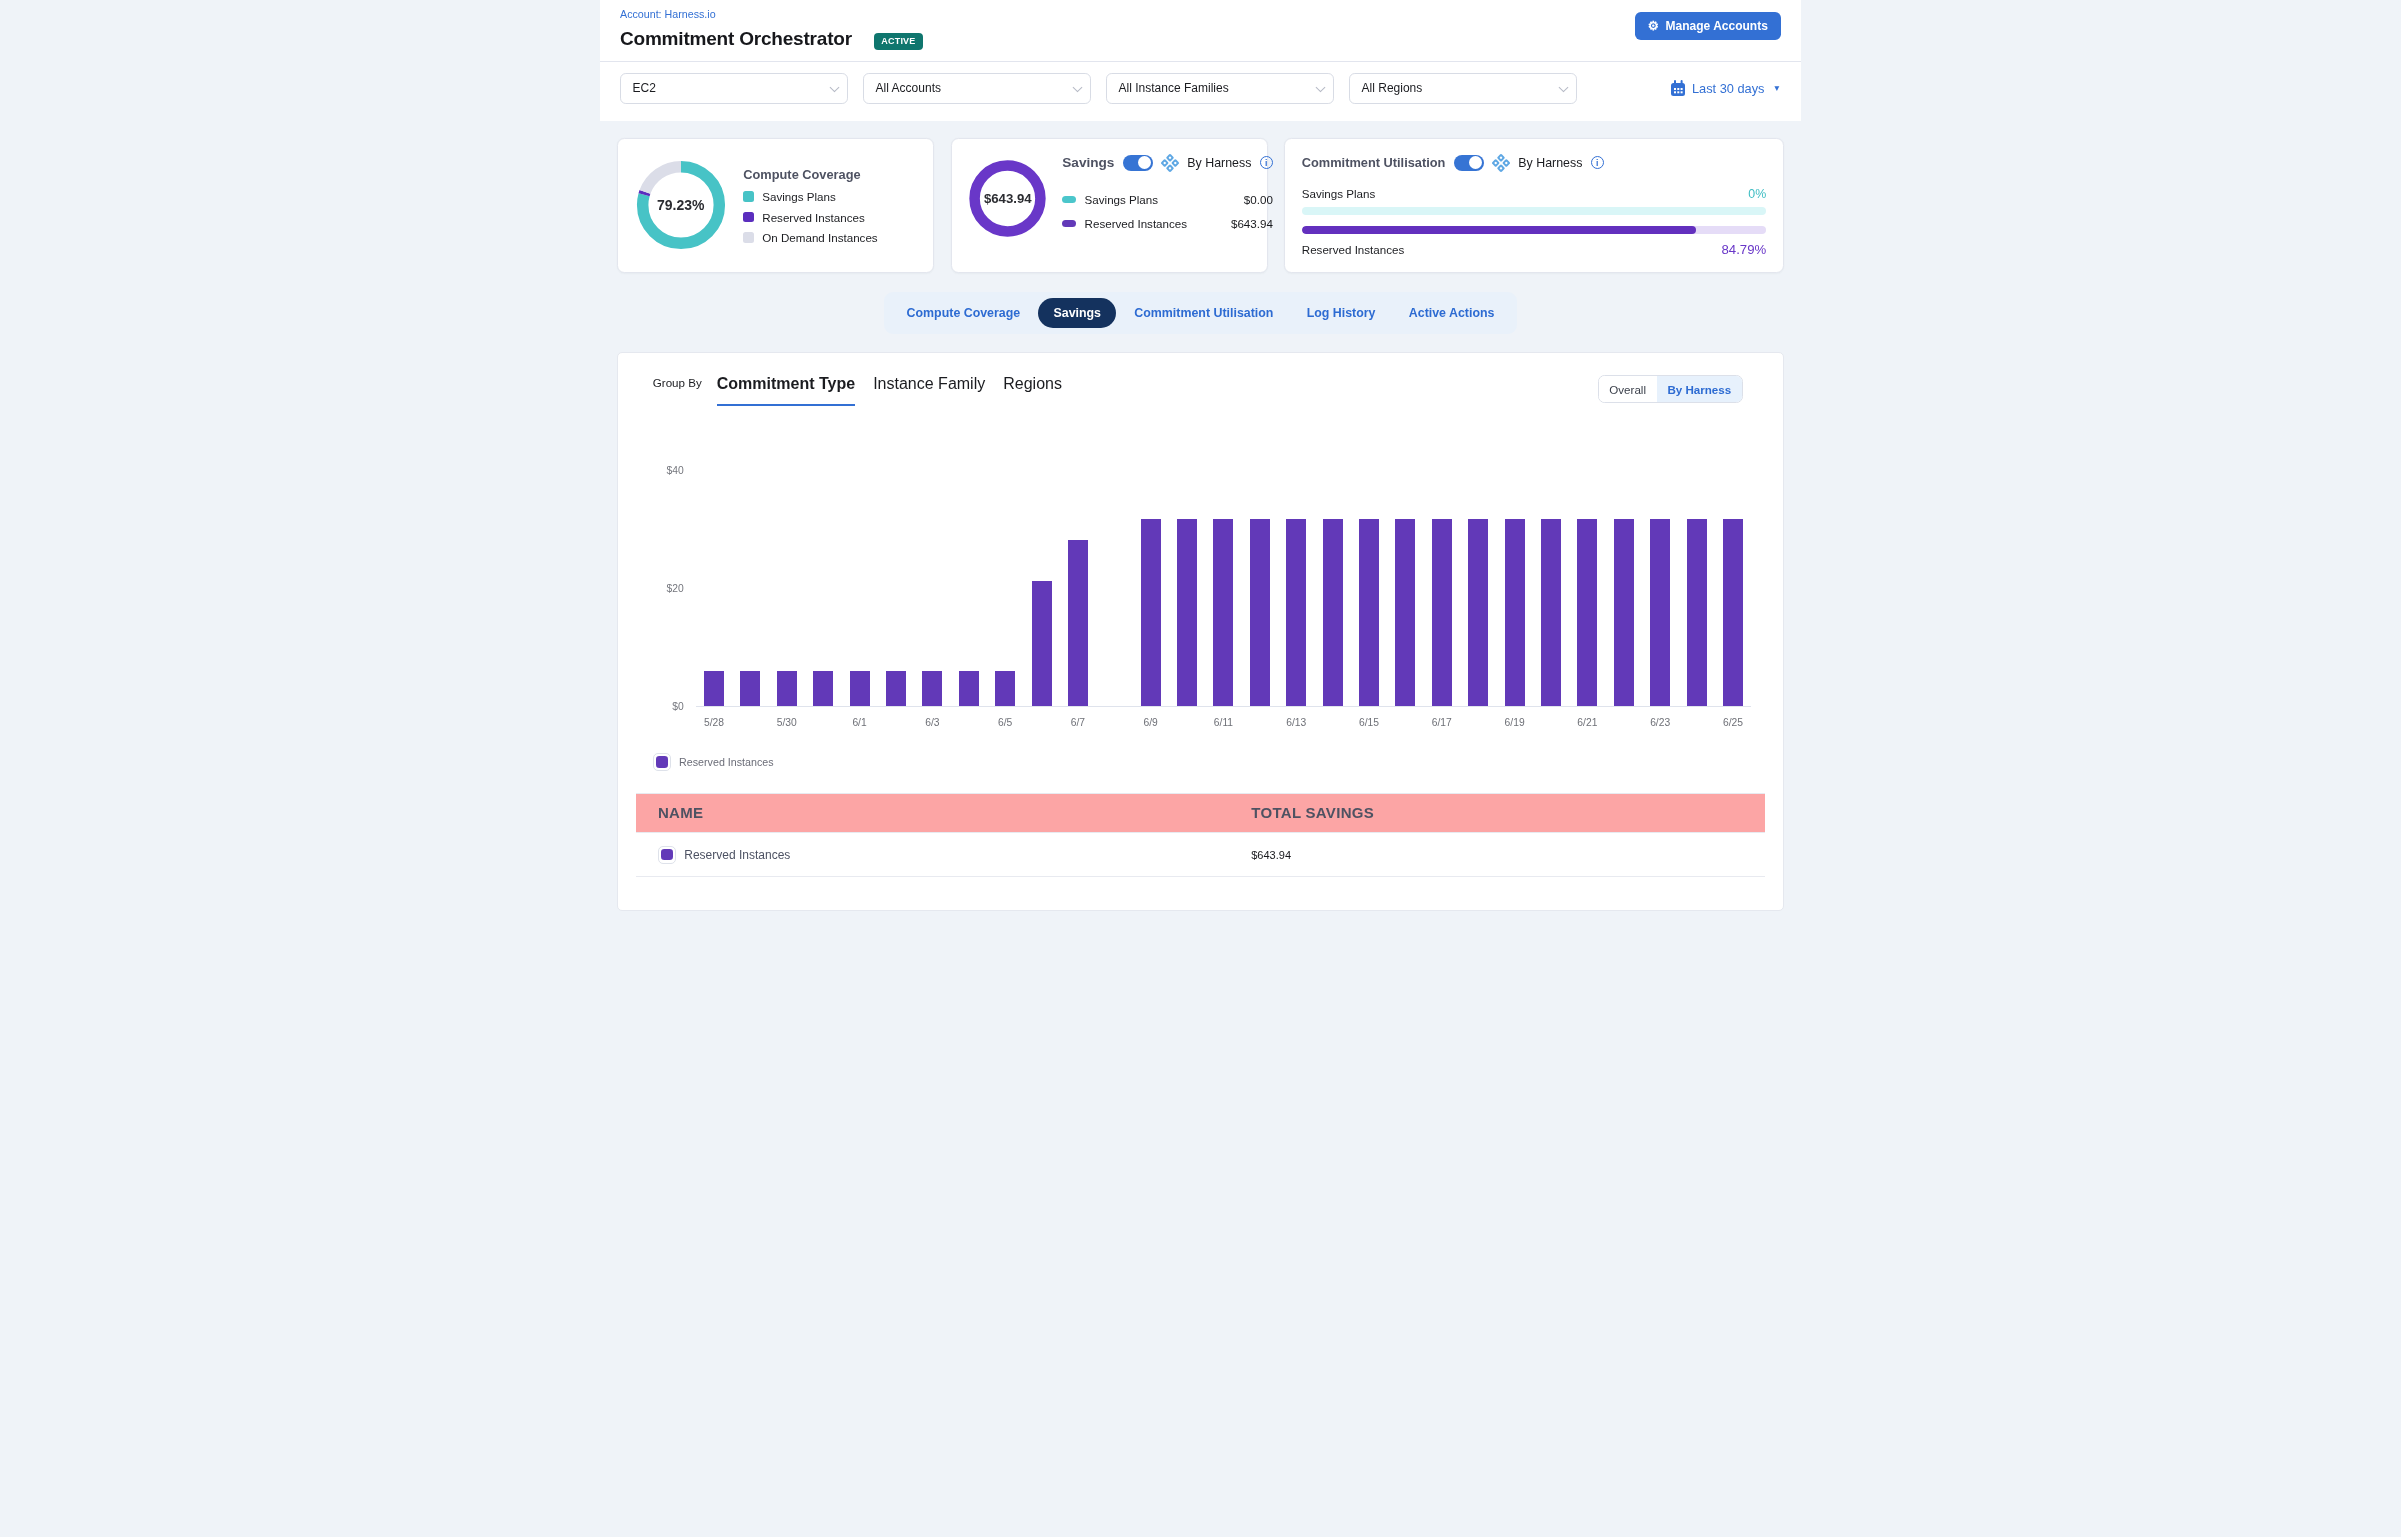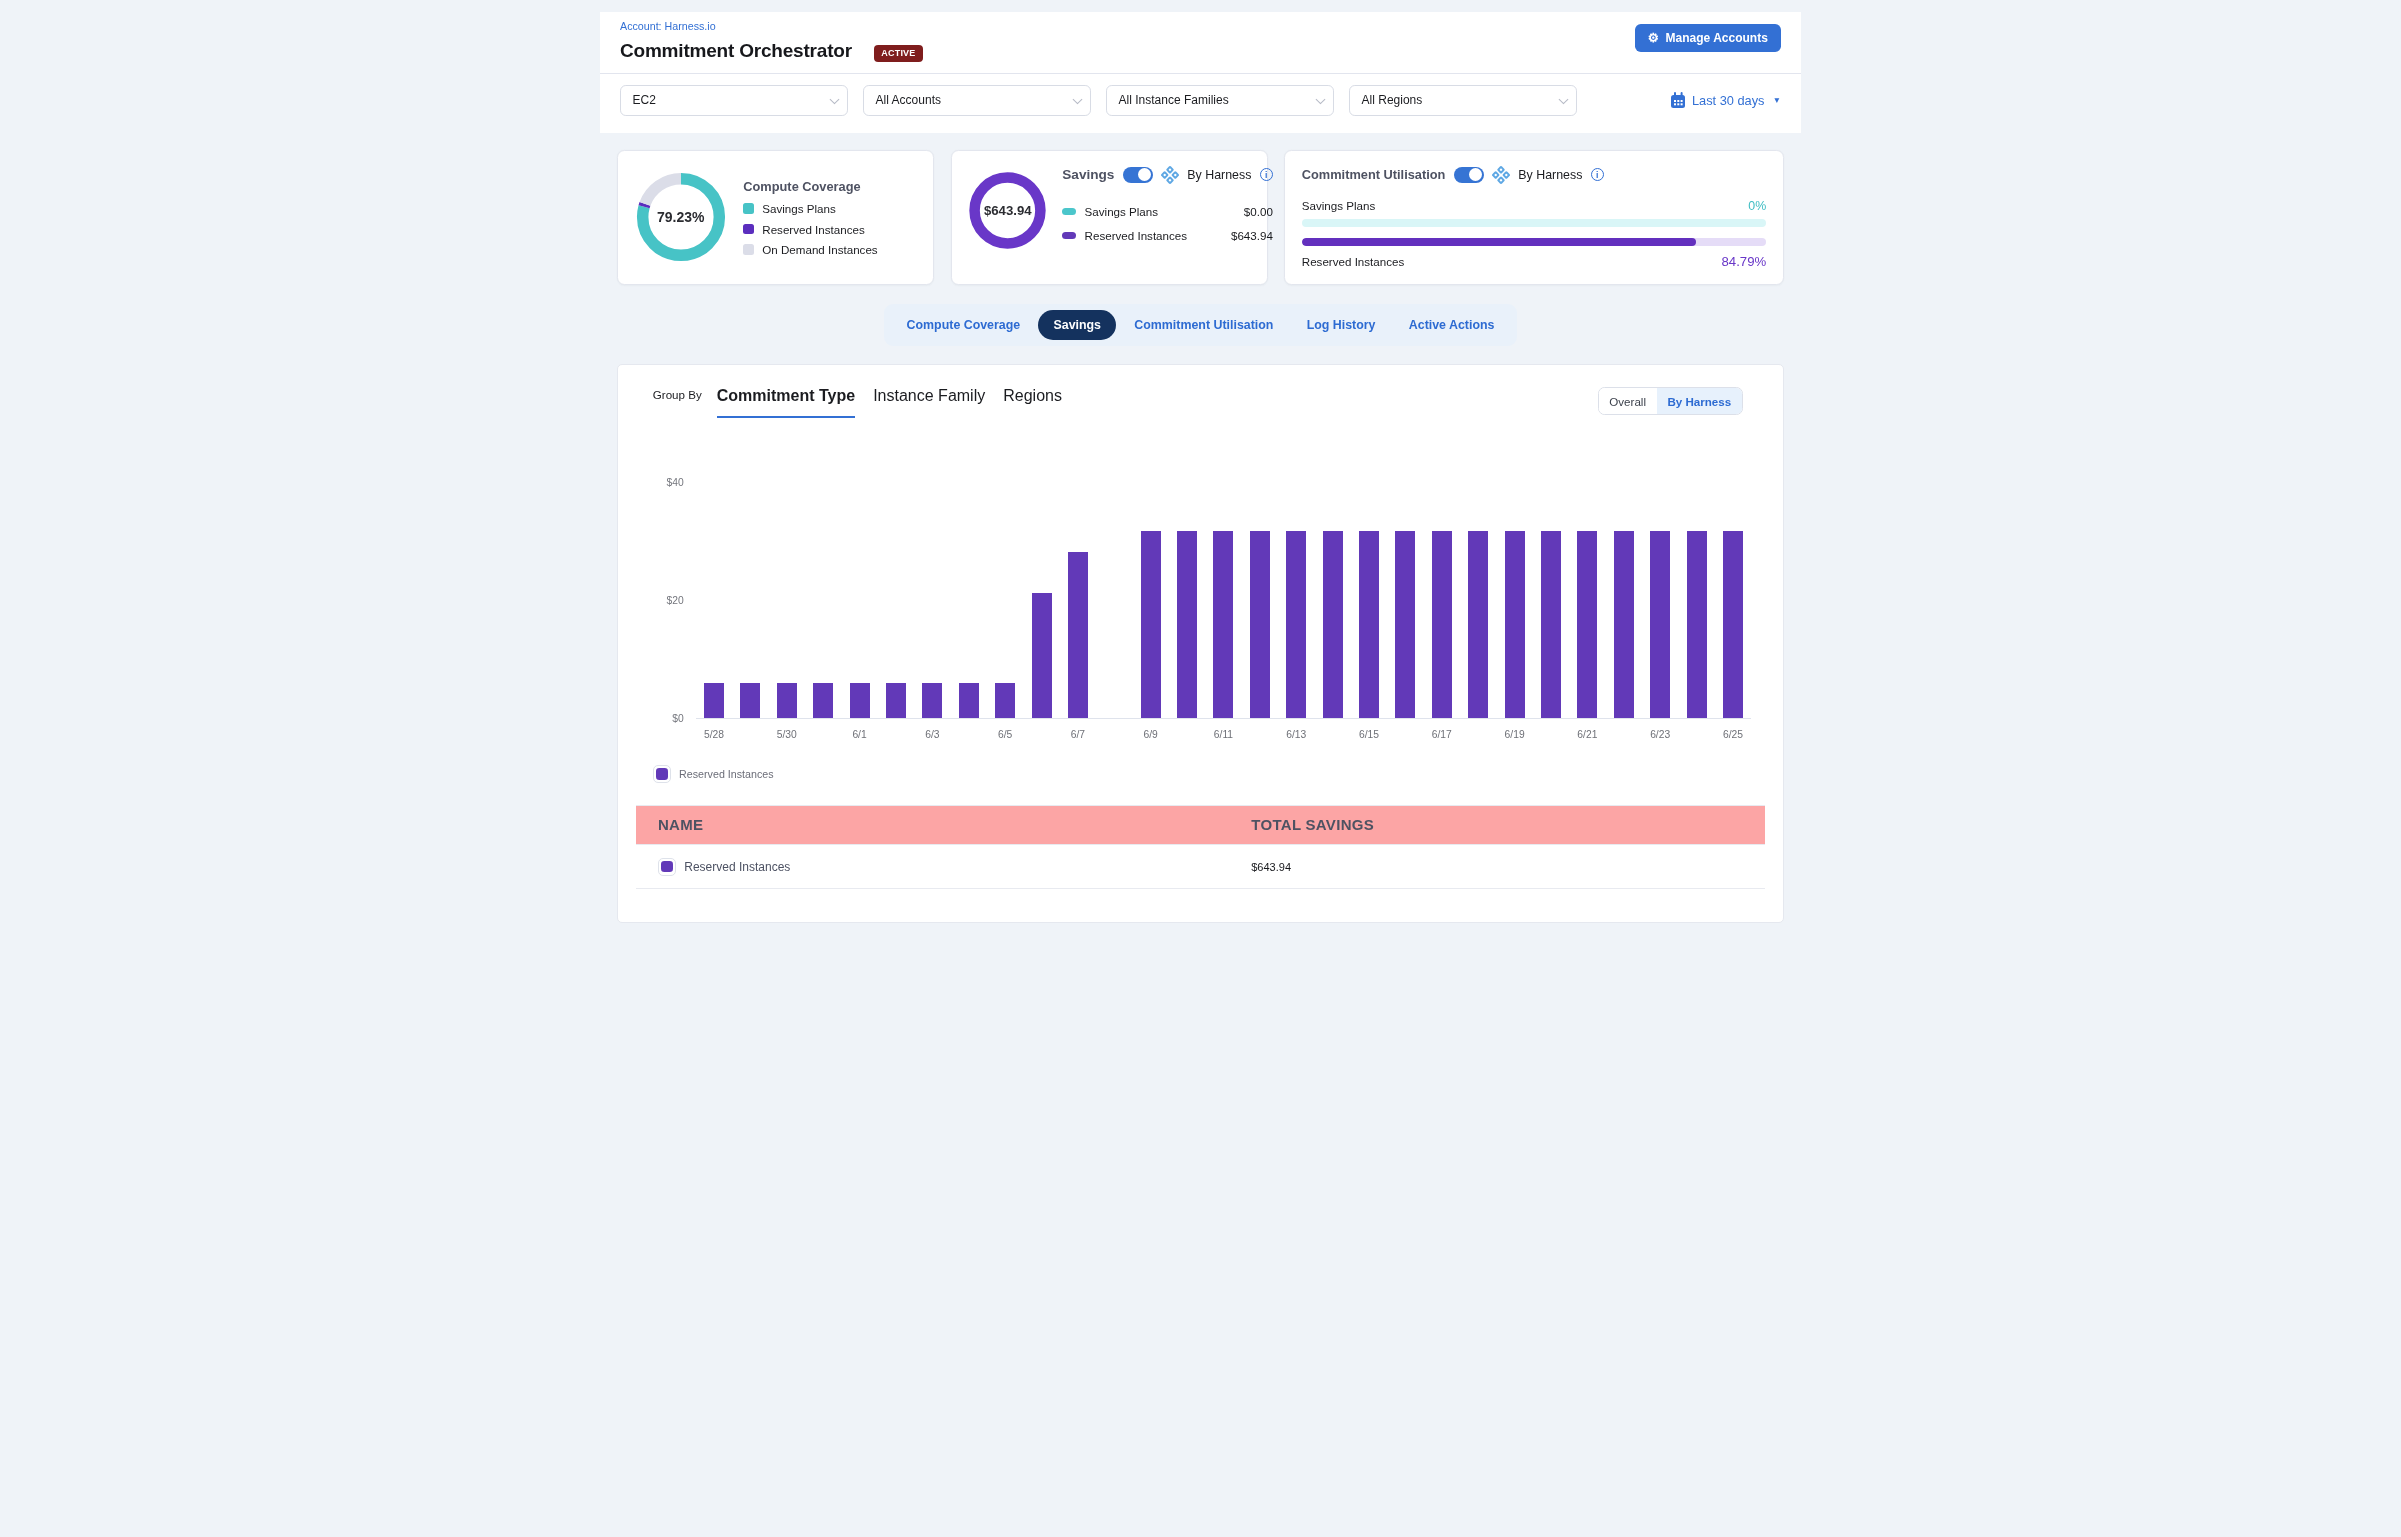--- a/index.html
+++ b/index.html
@@ -1,24 +1,24 @@
 <!DOCTYPE html>
 <html style="font-size:13.2px"><head>
 <meta charset="utf-8">
 <style>
   * { margin:0; padding:0; box-sizing:border-box; }
   html,body { background:#EFF3F8; font-family:"Liberation Sans","DejaVu Sans",sans-serif; color:#1B1C20; }
-  .page { width:1201px; min-height:822px; margin:12px auto; background:#EFF3F8; }
+  .page { width:1201px; min-height:822px; margin:0 auto; background:#EFF3F8; }
 
   
   .header { background:#fff; padding:8.3px 20px 11.6px; border-bottom:0.8px solid #E2E5EE; }
   .account-link { color:#3370D4; font-size:10.7px; cursor:pointer; }
   .title-row { display:flex; align-items:flex-end; gap:22px; margin-top:7.4px; }
   .page-title { font-size:19px; font-weight:bold; color:#17181C; letter-spacing:-0.2px; }
-  .badge { background:#7f1d1d; color:#fff; font-size:9px; font-weight:bold; padding:3.3px 7.4px; border-radius:4.1px; letter-spacing:0.2px; }
+  .badge { background:#0f766e; color:#fff; font-size:9px; font-weight:bold; padding:3.3px 7.4px; border-radius:4.1px; letter-spacing:0.2px; }
   .header-inner { display:flex; justify-content:space-between; align-items:flex-start; }
   .btn-primary { background:#3370D4; color:#fff; border:none; border-radius:5.8px; font-size:12px; font-weight:bold;
     padding:7.4px 13.2px; display:flex; align-items:center; gap:6.6px; cursor:pointer; margin-top:3.3px; }
   .gear { font-size:12.4px; line-height:1; }
 
   
   .filterbar { background:#fff; padding:10.7px 20px 17.3px; display:flex; align-items:center; }
   .dropdown { width:228px; height:31px; border:0.8px solid #D8DCE5; border-radius:5.8px; background:#fff;
     display:flex; align-items:center; justify-content:space-between; padding:0 10px 0 11.6px; margin-right:15px;
     font-size:12px; cursor:pointer; }

